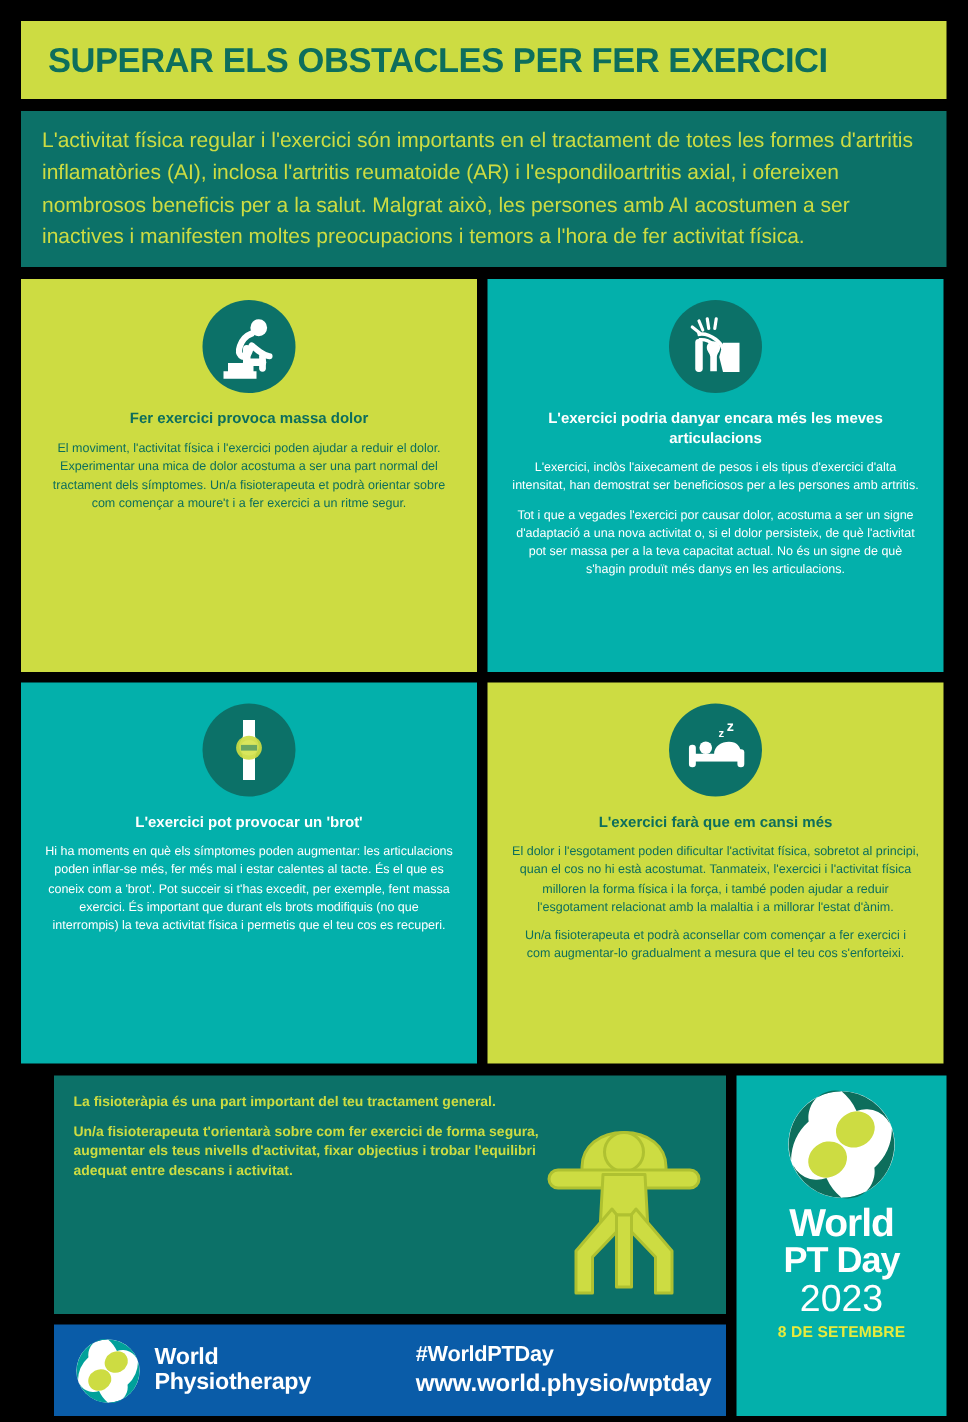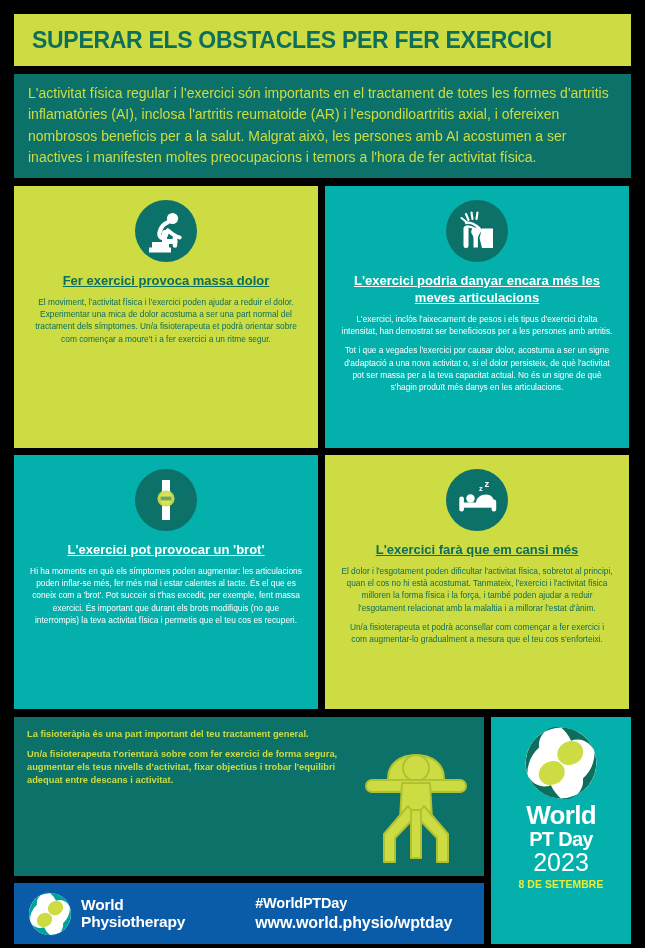--- a/index.html
+++ b/index.html
@@ -59,26 +59,25 @@
   .card.teal  { background: #03B0AB; }
   .icon-circle {
     width: 62px; height: 62px;
     border-radius: 50%;
     background: #0C7168;
     display: flex; align-items: center; justify-content: center;
     flex: none;
     margin-bottom: 11px;
   }
   .card h2 {
-    font-size: 13px;
+    font-size: 10px;
     font-weight: bold;
     text-align: center;
     line-height: 1.3;
     margin-bottom: 6px;
-    text-decoration: underline;
   }
   .card p {
     font-size: 8.35px;
     text-align: center;
     line-height: 1.47;
     margin-bottom: 7px;
   }
   .card.lime h2 { color: #0D6E5C; }
   .card.lime p  { color: #0D6E5C; }
   .card.teal h2 { color: #FFFFFF; }
@@ -150,41 +149,41 @@
   .wptd-world {
     color: #FFFFFF;
     font-size: 26px;
     font-weight: bold;
     letter-spacing: -0.7px;
     line-height: 0.98;
     margin-top: 3px;
   }
   .wptd-ptday {
     color: #FFFFFF;
-    font-size: 20px;
+    font-size: 24px;
     font-weight: bold;
     letter-spacing: -0.7px;
     line-height: 1.02;
   }
   .wptd-year {
     color: #FFFFFF;
     font-size: 25px;
     font-weight: normal;
     letter-spacing: 0px;
     line-height: 1.05;
   }
   .wptd-date {
     color: #E9EB3C;
     font-size: 10.4px;
     font-weight: bold;
     letter-spacing: 0.1px;
     margin-top: 4px;
   }
   
-  .bottom-row-wrap { display: flex; gap: 7px; }
+  .bottom-row-wrap { display: flex; gap: 7px; margin-left: 22px; }
   .bottom-left-col { flex: 1; display: flex; flex-direction: column; }
 </style>
 </head>
 <body>
 
 <div id="poster">
 
   <div class="title-bar">
     <div class="title">SUPERAR ELS OBSTACLES PER FER EXERCICI</div>
   </div>

